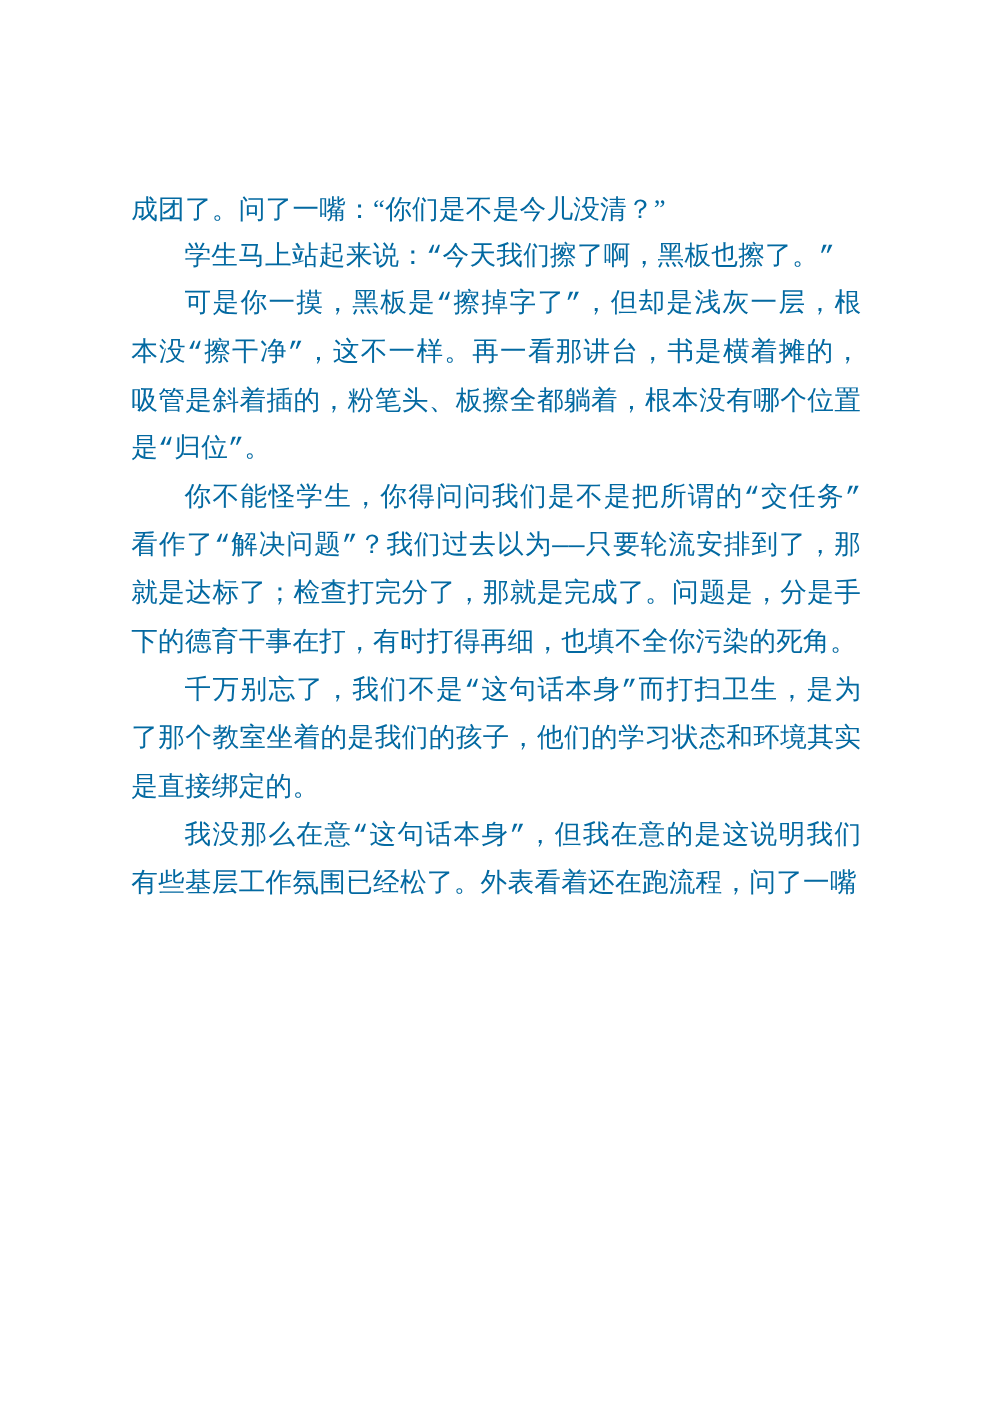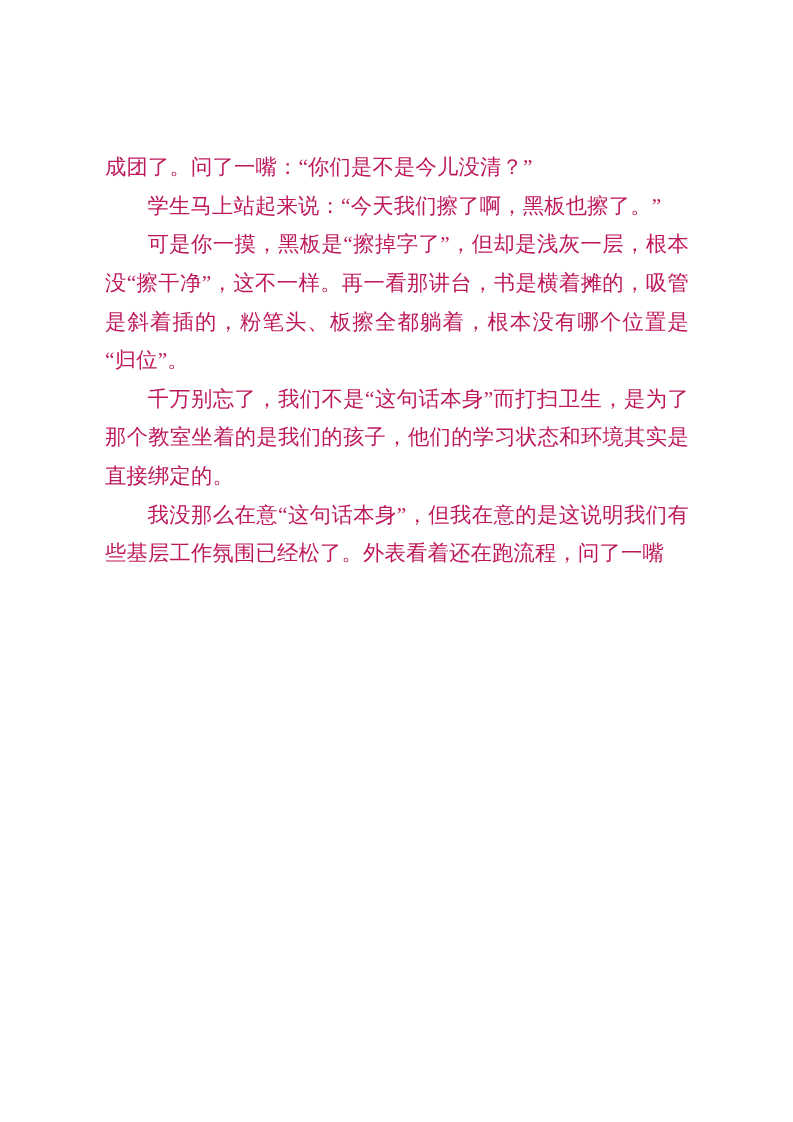--- a/index.html
+++ b/index.html
@@ -26,26 +26,28 @@
     margin: 0;
     padding: 0;
     font-size: 21.3px;
     line-height: 38.64px;
     text-align: justify;
     letter-spacing: 0.2px;
     word-break: break-all;
   }
   .para.indent {
     text-indent: 2em;
+    font-family: Liberation Mono, monospace;
   }
 </style>
 </head>
 <body>
 
 <div class="page">
-  <div class="doc-content" style="color: #be185d;">
+  <div class="doc-content" style="color: #0369a1;">
       <p class="para">成团了。问了一嘴：“你们是不是今儿没清？”</p>
       <p class="para indent">学生马上站起来说：“今天我们擦了啊，黑板也擦了。”</p>
       <p class="para indent">可是你一摸，黑板是“擦掉字了”，但却是浅灰一层，根本没“擦干净”，这不一样。再一看那讲台，书是横着摊的，吸管是斜着插的，粉笔头、板擦全都躺着，根本没有哪个位置是“归位”。</p>
+      <p class="para indent">你不能怪学生，你得问问我们是不是把所谓的“交任务”看作了“解决问题”？我们过去以为——只要轮流安排到了，那就是达标了；检查打完分了，那就是完成了。问题是，分是手下的德育干事在打，有时打得再细，也填不全你污染的死角。</p>
       <p class="para indent">千万别忘了，我们不是“这句话本身”而打扫卫生，是为了那个教室坐着的是我们的孩子，他们的学习状态和环境其实是直接绑定的。</p>
       <p class="para indent">我没那么在意“这句话本身”，但我在意的是这说明我们有些基层工作氛围已经松了。外表看着还在跑流程，问了一嘴</p>
     </div>
 </div>
 
 </body></html>

